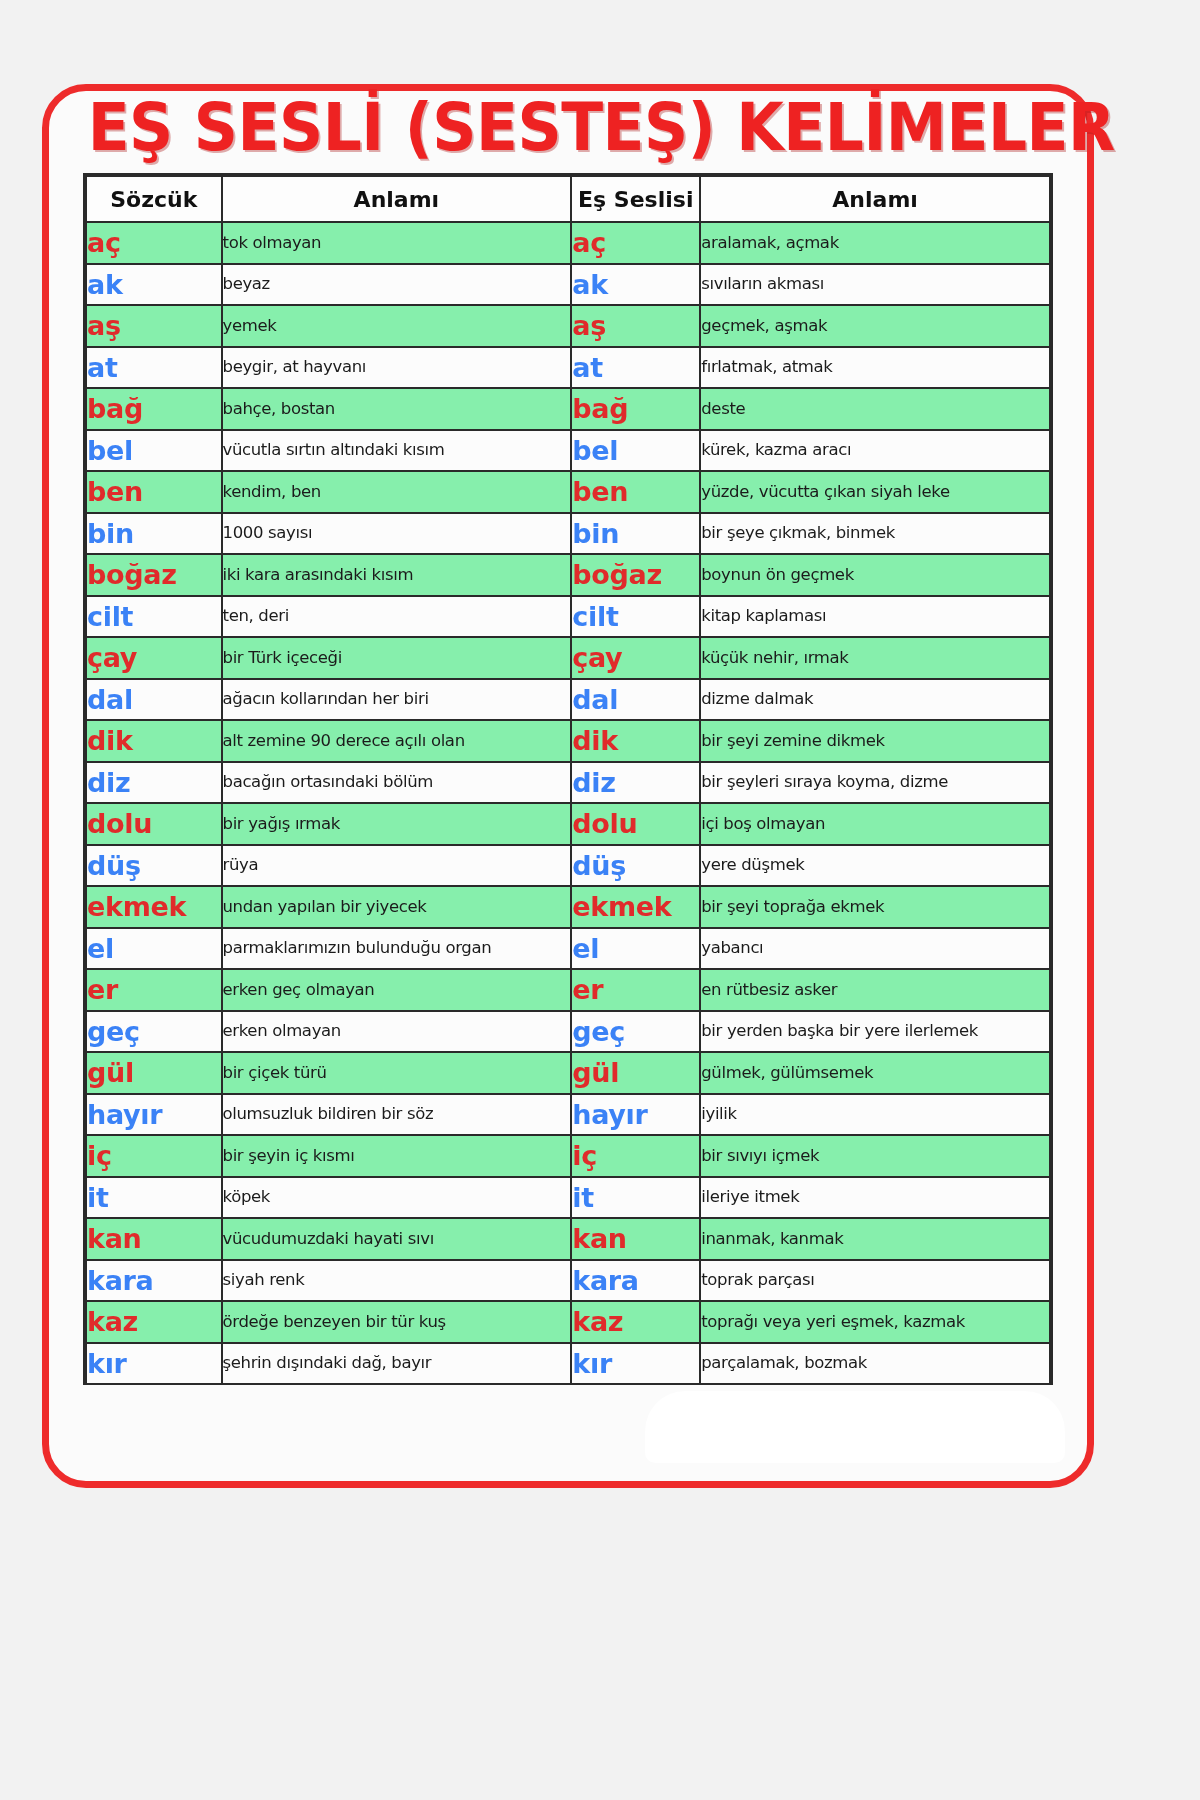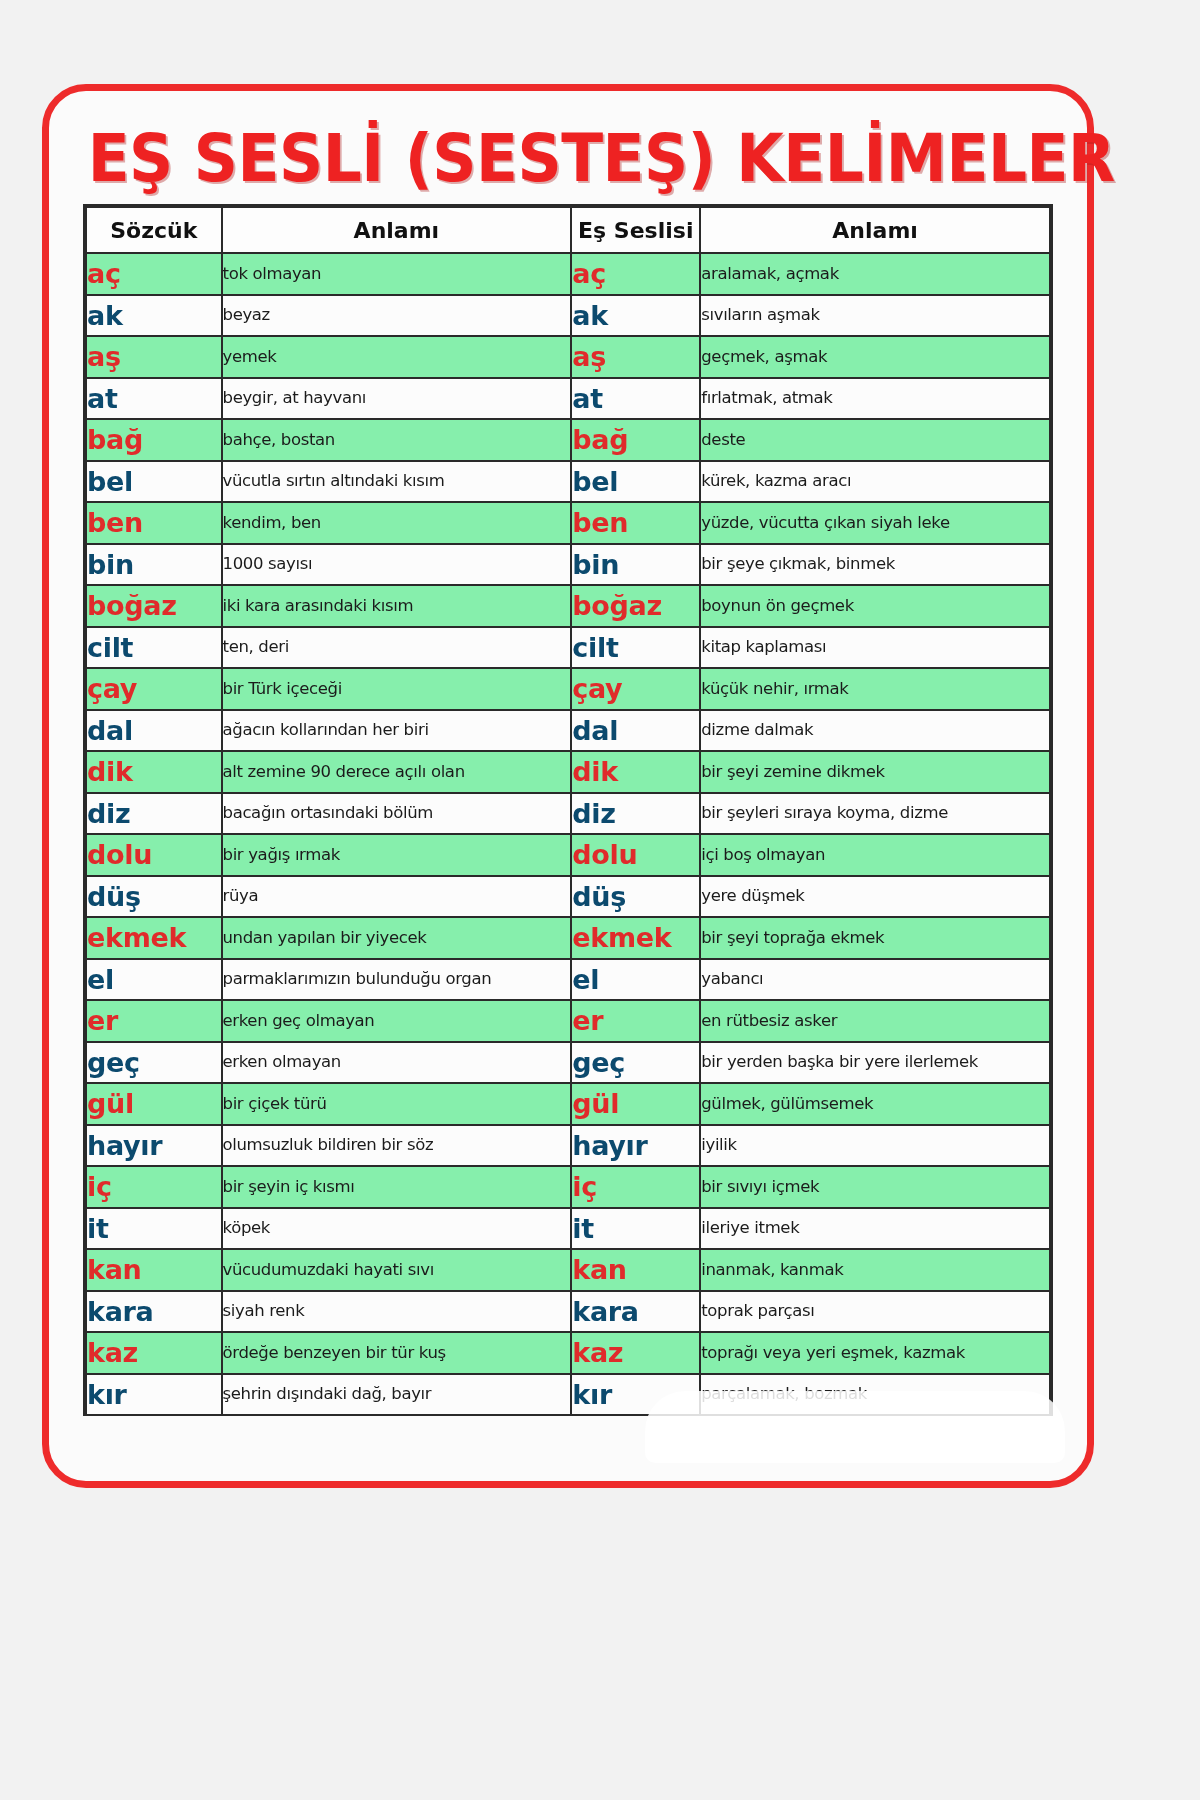--- a/index.html
+++ b/index.html
@@ -22,21 +22,21 @@
     height: 1404px;
     box-sizing: border-box;
     background: #fbfbfb;
     border: 7px solid #ee2b2b;
     border-radius: 44px;
   }
 
   
   .title-wrap {
     text-align: center;
-    padding-top: 35px;
+    padding-top: 4px;
     padding-bottom: 6px;
   }
   .poster-title {
     display: inline-block;
     color: #ee2222;
     font-family: "DejaVu Sans", sans-serif;
     font-weight: bold;
     font-size: 66px;
     line-height: 1.0;
     letter-spacing: -0.5px;
@@ -80,21 +80,21 @@
     text-align: center;
     padding: 2px 4px;
   }
 
   tbody tr { height: 41.5px; }
 
   td.word {
     font-family: "DejaVu Sans", sans-serif;
     font-weight: bold;
     font-size: 27px;
-    color: #0c4a6e;
+    color: #3b82f6;
     text-align: left;
     padding-left: 10px;
     letter-spacing: -0.3px;
     line-height: 1;
   }
   td.meaning {
     font-family: "DejaVu Sans", sans-serif;
     font-weight: normal;
     font-size: 16.5px;
     color: #1b1b1b;
@@ -154,21 +154,21 @@
           <tr class="hl">
             <td class="word">aç</td>
             <td class="meaning">tok olmayan</td>
             <td class="word">aç</td>
             <td class="meaning">aralamak, açmak</td>
           </tr>
           <tr class="pl">
             <td class="word">ak</td>
             <td class="meaning">beyaz</td>
             <td class="word">ak</td>
-            <td class="meaning">sıvıların aşmak</td>
+            <td class="meaning">sıvıların akması</td>
           </tr>
           <tr class="hl">
             <td class="word">aş</td>
             <td class="meaning">yemek</td>
             <td class="word">aş</td>
             <td class="meaning">geçmek, aşmak</td>
           </tr>
           <tr class="pl">
             <td class="word">at</td>
             <td class="meaning">beygir, at hayvanı</td>

